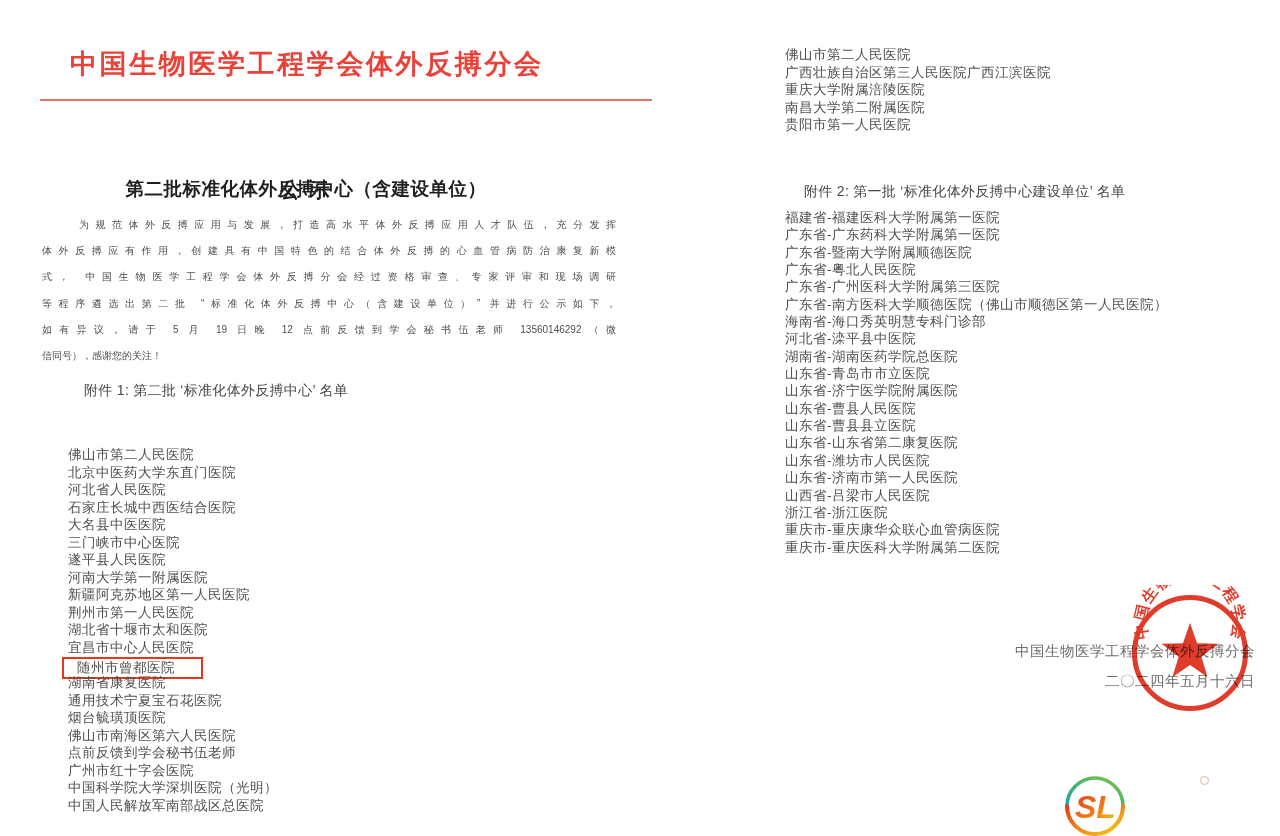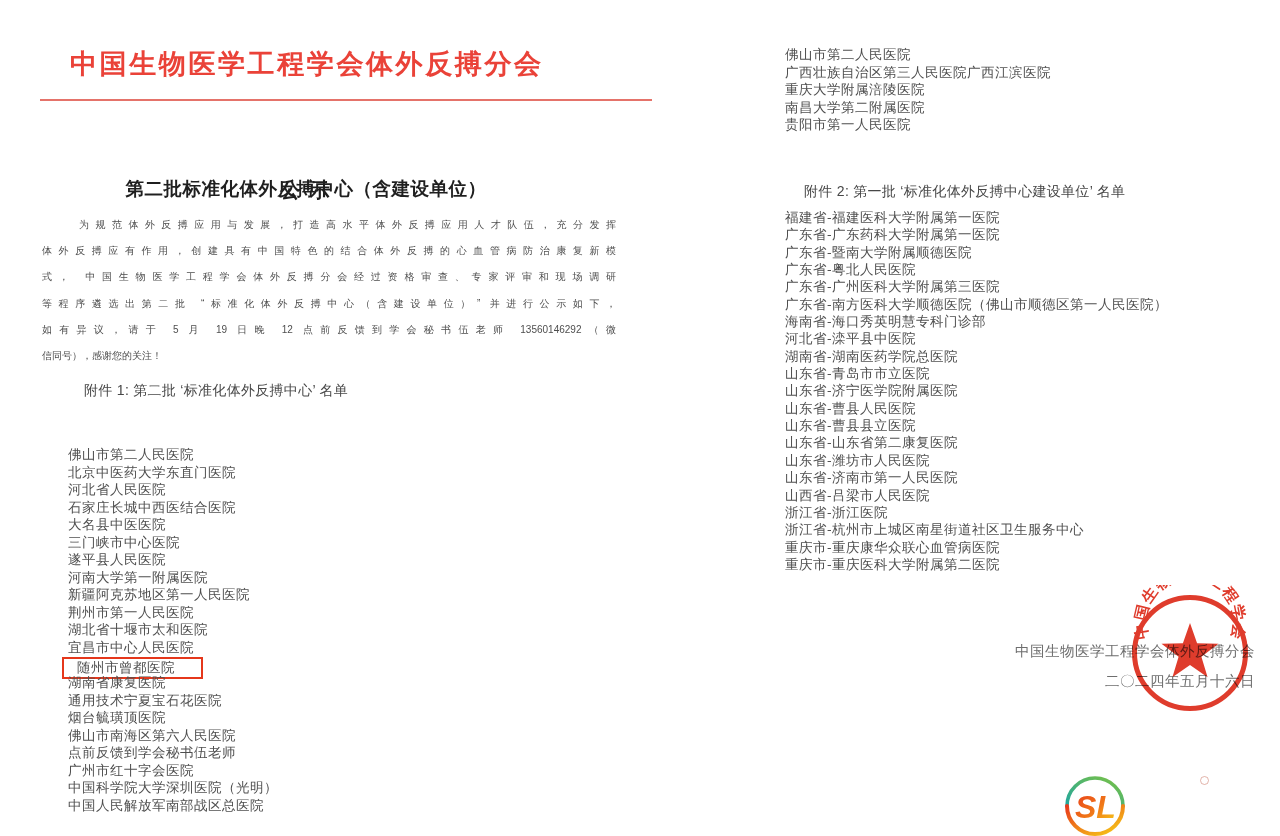--- a/index.html
+++ b/index.html
@@ -146,21 +146,20 @@
       <div class="list-line"><span>湖南省-湖南医药学院总医院</span></div>
       <div class="list-line"><span>山东省-青岛市市立医院</span></div>
       <div class="list-line"><span>山东省-济宁医学院附属医院</span></div>
       <div class="list-line"><span>山东省-曹县人民医院</span></div>
       <div class="list-line"><span>山东省-曹县县立医院</span></div>
       <div class="list-line"><span>山东省-山东省第二康复医院</span></div>
       <div class="list-line"><span>山东省-潍坊市人民医院</span></div>
       <div class="list-line"><span>山东省-济南市第一人民医院</span></div>
       <div class="list-line"><span>山西省-吕梁市人民医院</span></div>
       <div class="list-line"><span>浙江省-浙江医院</span></div>
-      <div class="list-line"><span>浙江省-杭州市上城区南星街道社区卫生服务中心</span></div>
       <div class="list-line"><span>重庆市-重庆康华众联心血管病医院</span></div>
       <div class="list-line"><span>重庆市-重庆医科大学附属第二医院</span></div>
     </div>
 </div>
 
 <div class="signature">
   <div>中国生物医学工程学会体外反搏分会</div>
   <div>二〇二四年五月十六日</div>
 </div>
 

